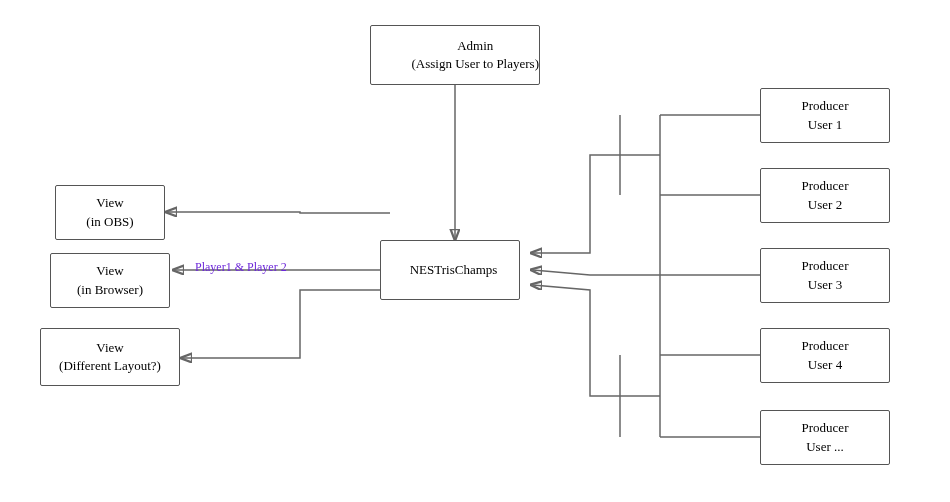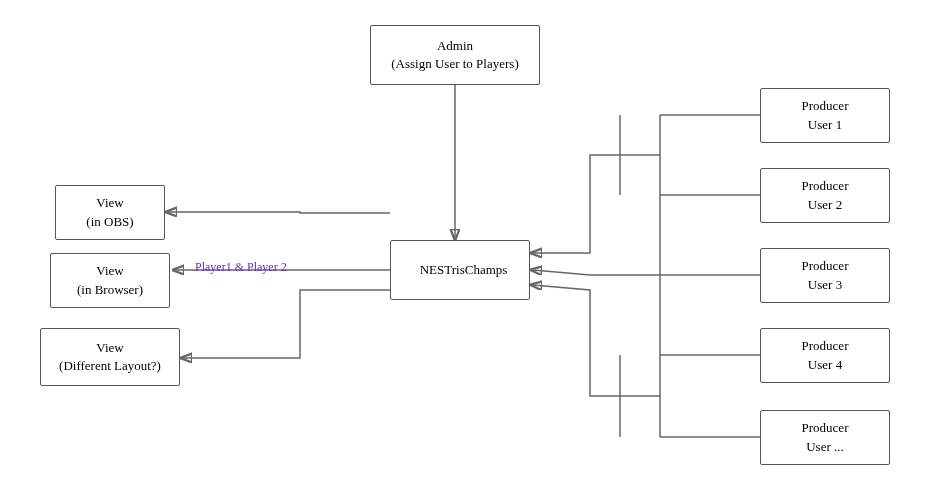--- a/index.html
+++ b/index.html
@@ -84,26 +84,26 @@
 
     <polyline points="660,275 590,275 533,270" marker-end="url(#arrow)"></polyline>
 
     <line x1="660" y1="396" x2="620" y2="396"></line>
     <line x1="620" y1="355" x2="620" y2="437"></line>
 
     <polyline points="620,396 590,396 590,290 533,285" marker-end="url(#arrow)"></polyline>
 
   </svg>
 
-  <div class="box" style="left:370px; top:25px; width:170px; height:60px; font-size:13px;">
+  <div class="box" style="left:370px; top:25px; width:170px; height:60px; font-size:13px;justify-content:flex-end;">
     <span style="white-space:pre-line; text-align:center;">Admin
 (Assign User to Players)</span>
   </div>
 
-  <div class="box" style="left:390px; top:240px; width:140px; height:60px; font-size:13px;padding-left:7px;">
+  <div class="box" style="left:380px; top:240px; width:140px; height:60px; font-size:13px;padding-left:7px;">
     <span>NESTrisChamps</span>
   </div>
 
   <div class="box" style="left:55px; top:185px; width:110px; height:55px; font-size:13px;">
     <span style="white-space:pre-line; text-align:center;">View
 (in OBS)</span>
   </div>
 
   <div class="box" style="left:50px; top:253px; width:120px; height:55px; font-size:13px;">
     <span style="white-space:pre-line; text-align:center;">View

